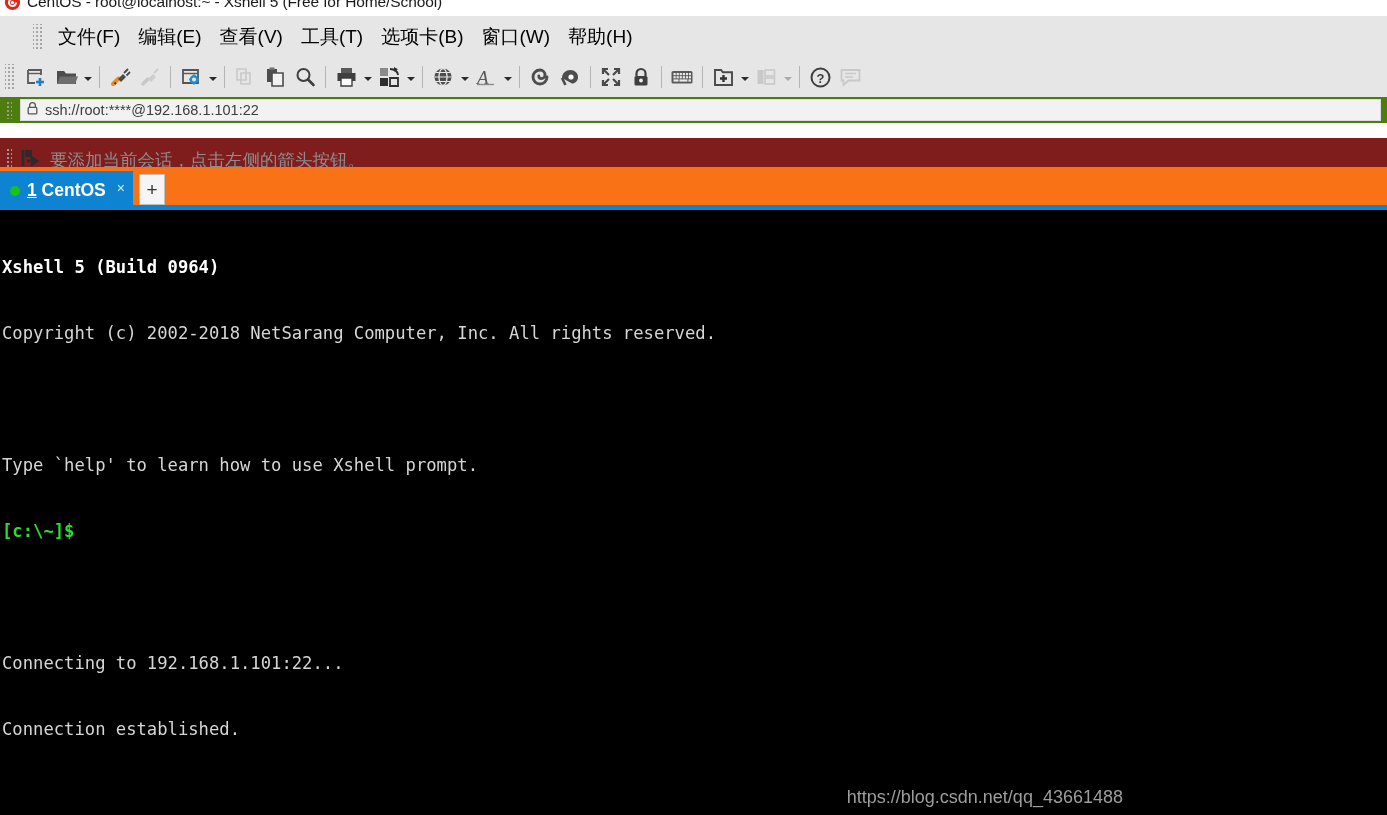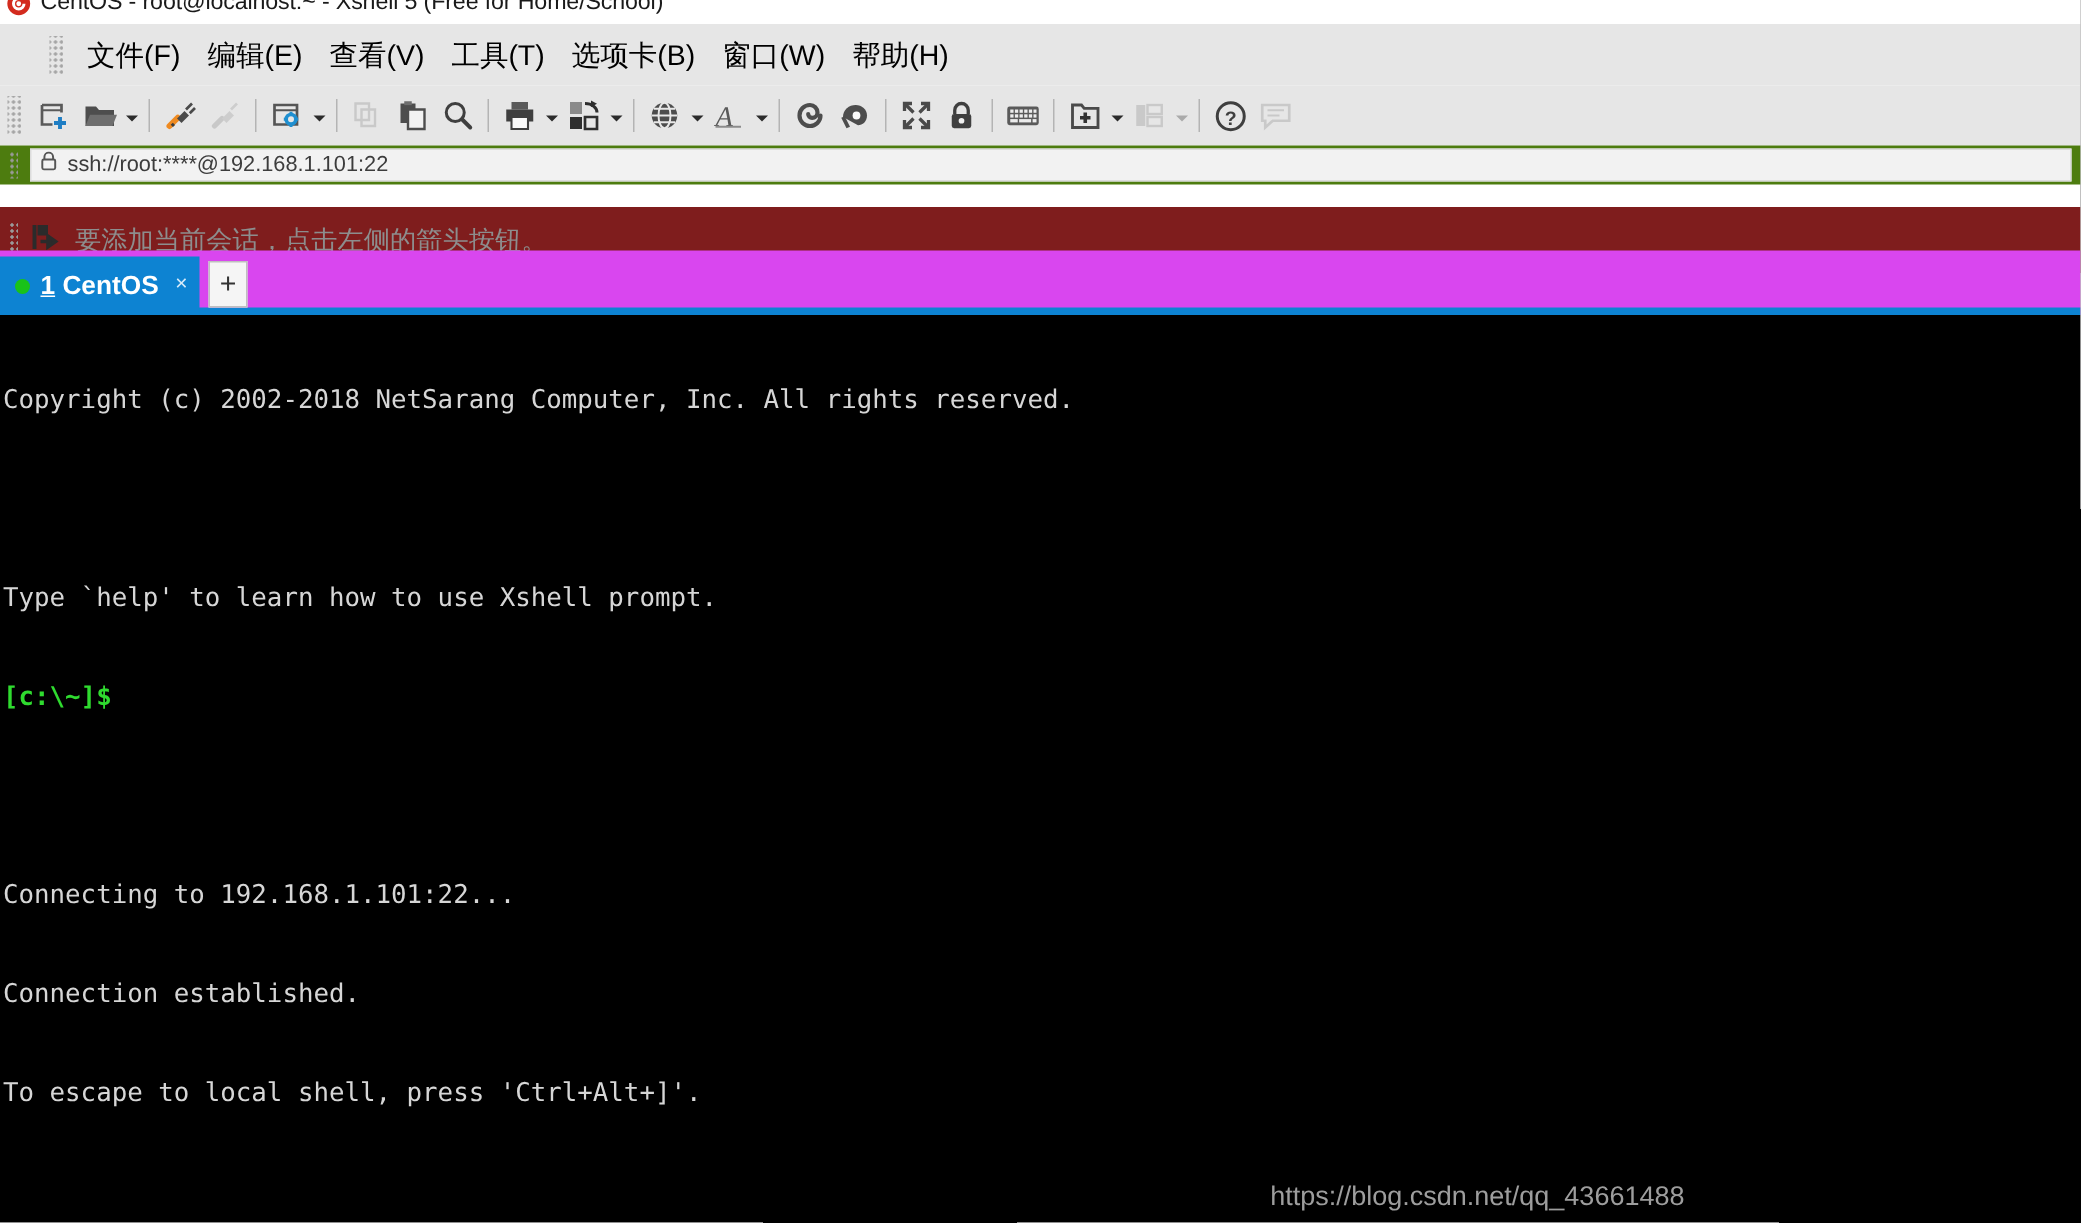--- a/index.html
+++ b/index.html
@@ -98,21 +98,21 @@
     background-image: radial-gradient(#9a9a9a 1px, transparent 1.2px);
     background-size: 4px 4px;
   }
   .hint-text {
     font-size: 17.5px; color: #8d8d8d; white-space: nowrap; margin-left: 8px;
   }
 
   
   .tabbar {
     position: absolute; top: 167px; left: 0; width: 1387px; height: 43px;
-    background: #d946ef; display: flex; align-items: flex-end;
+    background: #f97316; display: flex; align-items: flex-end;
   }
   .tabbar::after {
     content: ""; position: absolute; left: 0; bottom: 0;
     width: 1387px; height: 5px; background: #0d83d2;
   }
   .tab {
     position: relative; z-index: 2;
     height: 39px; min-width: 128px;
     background: #0d83d2; color: #ffffff;
     display: flex; align-items: center; gap: 7px;
@@ -413,28 +413,28 @@
   <div class="tabbar">
     <div class="tab">
       <span class="tab-dot"></span>
       <span class="tab-label"><span class="tab-num">1</span>&nbsp;<span>CentOS</span></span>
       <span class="tab-close">×</span>
     </div>
     <div class="tab-add">+</div>
   </div>
 
   <div class="terminal">
+    <div class="t-line t-bold-white">Xshell 5 (Build 0964)</div>
     <div class="t-line">Copyright (c) 2002-2018 NetSarang Computer, Inc. All rights reserved.</div>
     <div class="t-line"></div>
     <div class="t-line">Type `help' to learn how to use Xshell prompt.</div>
     <div class="t-line t-green-bold">[c:\~]$</div>
     <div class="t-line"></div>
     <div class="t-line">Connecting to 192.168.1.101:22...</div>
     <div class="t-line">Connection established.</div>
-    <div class="t-line">To escape to local shell, press 'Ctrl+Alt+]'.</div>
     
     
     
   </div>
 
   <div class="watermark">https://blog.csdn.net/qq_43661488</div>
 
 </div>
 
 </body></html>

